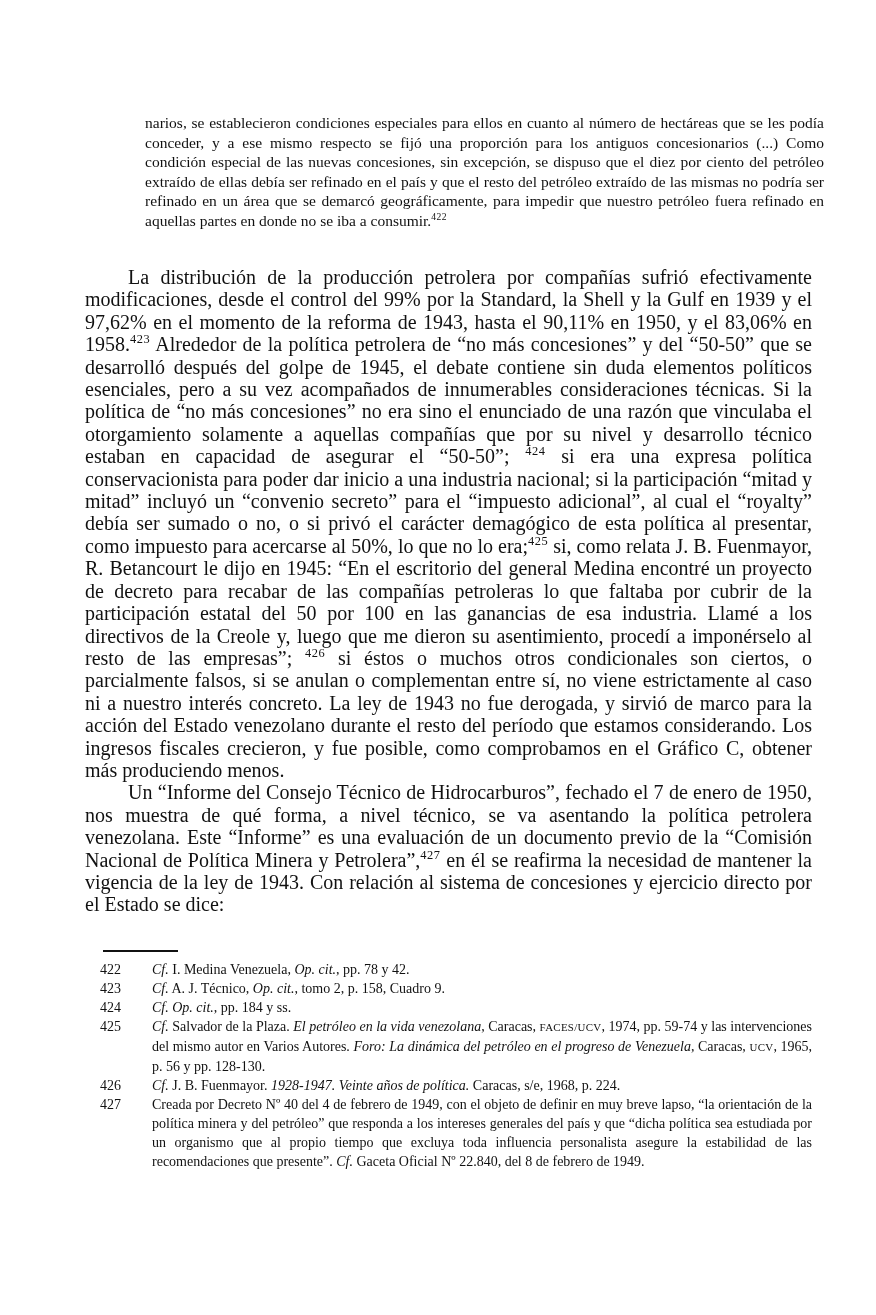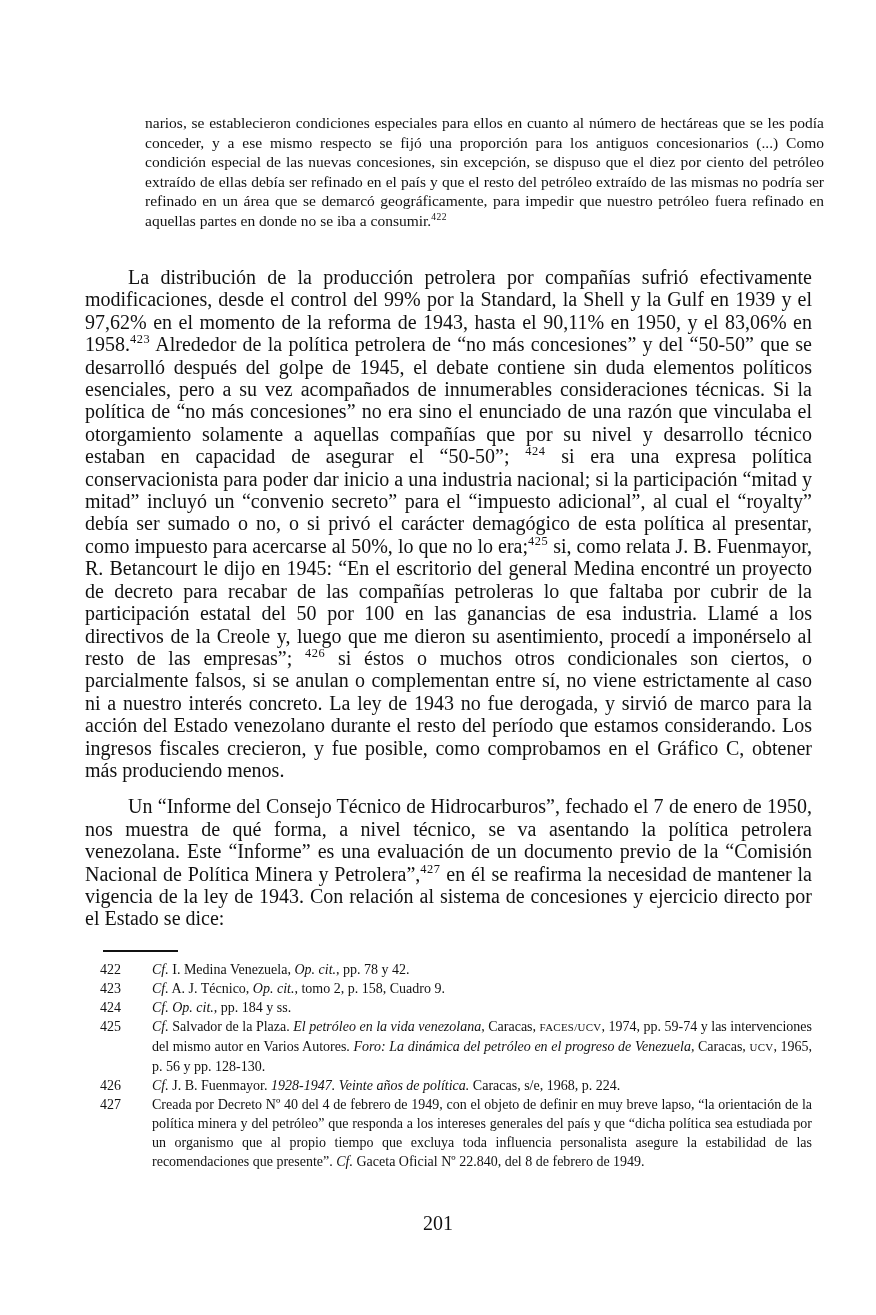--- a/index.html
+++ b/index.html
@@ -35,21 +35,20 @@
     width: 727px;
     font-size: 20px;
     line-height: 22.4px;
     text-align: justify;
   }
   .body-text p {
     margin: 0;
     text-indent: 43px;
   }
   .body-text p + p {
-    margin-top: 14px;
   }
   sup.fn-ref {
     font-size: 0.62em;
     line-height: 0;
     vertical-align: super;
     letter-spacing: 0.5px;
   }
   .italic { font-style: italic; }
   .smallcaps {
     font-size: 0.78em;
@@ -129,15 +128,14 @@
     <div class="footnote">
       <span class="fn-num">426</span>
       <div class="fn-text"><span class="italic">Cf.</span><span> J. B. Fuenmayor. </span><span class="italic">1928-1947. Veinte años de política.</span><span> Caracas, s/e, 1968, p. 224.</span></div>
     </div>
     <div class="footnote">
       <span class="fn-num">427</span>
       <div class="fn-text"><span>Creada por Decreto Nº 40 del 4 de febrero de 1949, con el objeto de definir en muy breve lapso, “la orientación de la política minera y del petróleo” que responda a los intereses generales del país y que “dicha política sea estudiada por un organismo que al propio tiempo que excluya toda influencia personalista asegure la estabilidad de las recomendaciones que presente”. </span><span class="italic">Cf.</span><span> Gaceta Oficial Nº 22.840, del 8 de febrero de 1949.</span></div>
     </div>
   </div>
 
-  <div class="page-number">201</div>
 
 </div>
 
 </body></html>

